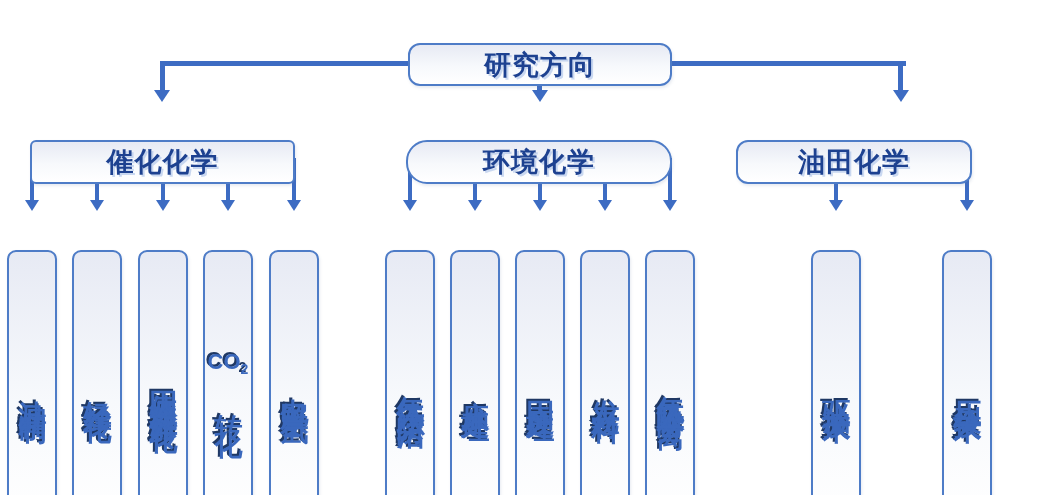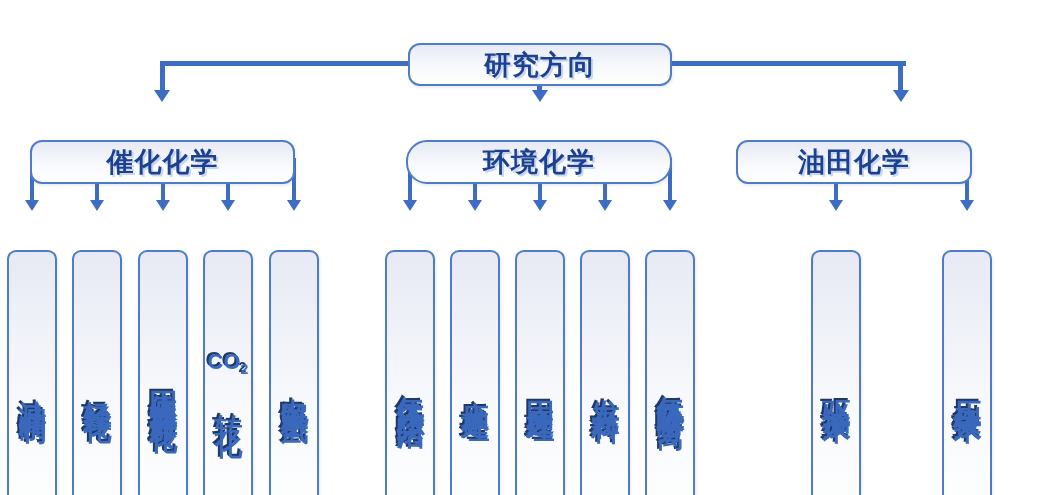--- a/index.html
+++ b/index.html
@@ -93,21 +93,21 @@
   <div class="cline" style="left:834px;top:158px;width:135px;height:4px;"></div>
   <div class="cline" style="left:834px;top:158px;width:4px;height:42px;"></div>
   <div class="cline" style="left:965px;top:158px;width:4px;height:42px;"></div>
   <div class="arrow" style="left:829px;top:200px;"></div>
   <div class="arrow" style="left:960px;top:200px;"></div>
 
   <div class="node hdr root">
     <span class="hdr-label">研究方向</span>
   </div>
 
-  <div class="node hdr" style="left:30px;top:102px;width:265px;">
+  <div class="node hdr" style="left:30px;top:102px;width:265px;border-radius:6px;">
     <span class="hdr-label">催化化学</span>
   </div>
   <div class="node hdr" style="left:406px;top:102px;width:266px;border-radius:21px;">
     <span class="hdr-label">环境化学</span>
   </div>
   <div class="node hdr" style="left:736px;top:102px;width:236px;">
     <span class="hdr-label">油田化学</span>
   </div>
 
   <div class="node leaf" style="left:7px;">

